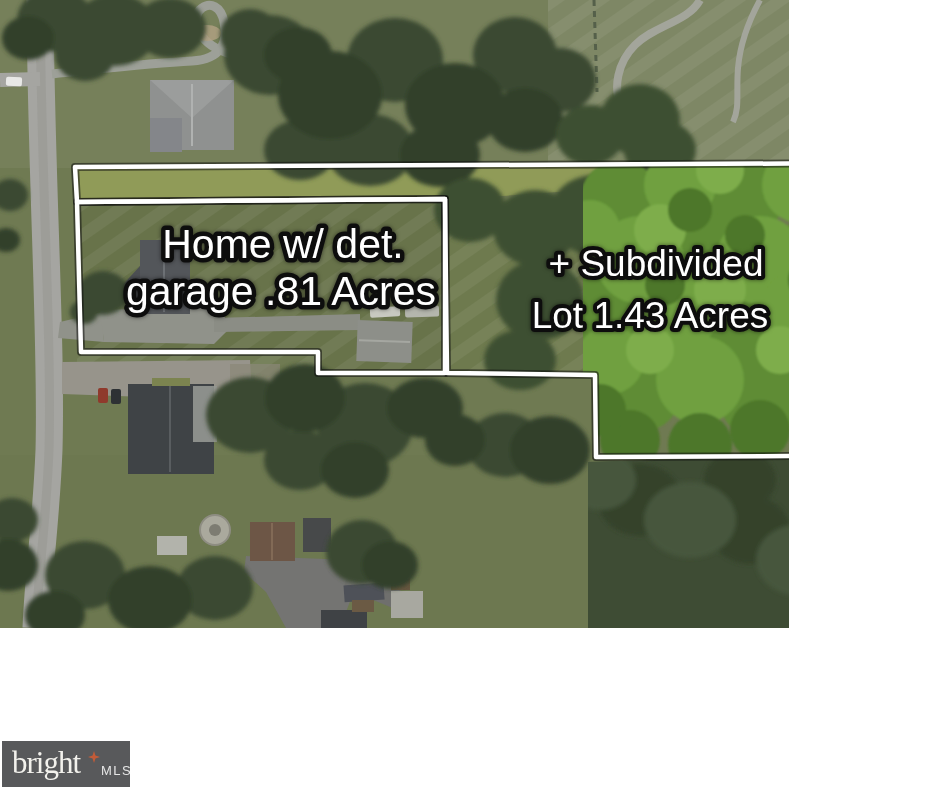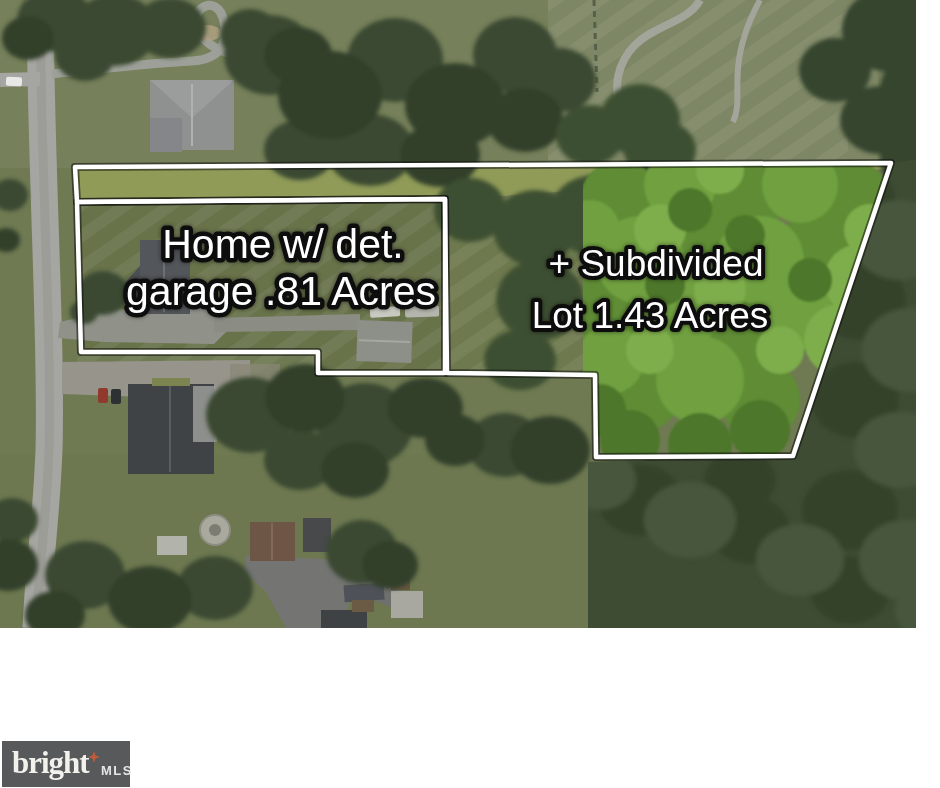--- a/index.html
+++ b/index.html
@@ -1,25 +1,25 @@
 <!DOCTYPE html>
 <html><head>
 <meta charset="utf-8">
 <style>
   html,body{margin:0;padding:0;background:#ffffff;}
-  #page{position:relative;width:916px;height:788px;overflow:hidden;background:#ffffff;
+  #page{position:relative;width:789px;height:788px;overflow:hidden;background:#ffffff;
         font-family:"Liberation Sans", sans-serif;}
   #photo{position:absolute;left:0;top:0;width:940px;height:628px;display:block;}
   .ann{font-family:"Liberation Sans", sans-serif;fill:#ffffff;stroke:#0d0d0d;
        paint-order:stroke;stroke-linejoin:round;text-anchor:middle;}
   .ann-l{font-size:41px;stroke-width:9px;}
   .ann-r{font-size:37px;stroke-width:8px;}
   #ann-group{filter:drop-shadow(0 0 2px rgba(0,0,0,0.55));}
   #footer{position:absolute;left:0;top:628px;width:940px;height:160px;background:#ffffff;}
-  #logo-box{position:absolute;left:2px;top:741px;width:128px;height:46px;background:#58595b;font-weight:bold;}
+  #logo-box{position:absolute;left:2px;top:741px;width:128px;height:46px;background:#58595b;}
   #logo-brand{position:absolute;left:10px;top:6px;color:#f2f1ec;
               font-family:"Liberation Serif", serif;font-size:31px;line-height:32px;letter-spacing:-1px;}
   #logo-star{position:absolute;left:86px;top:10px;width:12px;height:12px;}
   #logo-mls{position:absolute;left:99px;top:22px;color:#e5e5e5;
             font-family:"Liberation Sans", sans-serif;font-size:13px;letter-spacing:1.5px;}
 </style>
 </head>
 <body>
 
 <div id="page">

